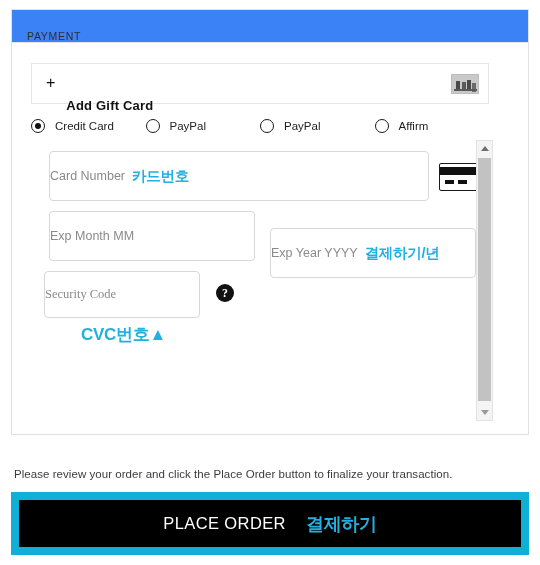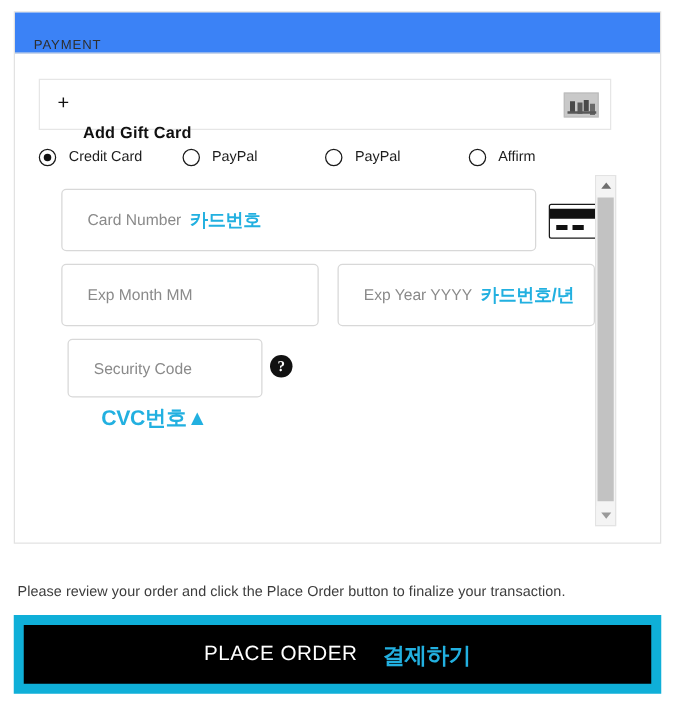--- a/index.html
+++ b/index.html
@@ -145,41 +145,41 @@
     width: 458px;
     height: 272px;
   }
   .field {
     position: absolute;
     border: 1px solid #d8d8d8;
     border-radius: 4px;
     background: #fff;
     display: flex;
     align-items: center;
-    padding: 0 20px;
+    padding: 0 0;
     white-space: nowrap;
     overflow: hidden;
   }
   .ph {
     font-size: 12.5px;
     color: #8a8a8a;
     font-weight: 400;
   }
   .kr {
     font-size: 14.5px;
     color: #22b0e0;
     font-weight: bold;
     margin-left: 7px;
     letter-spacing: -0.3px;
   }
 
   #f-cardnumber { left: 18px; top: 6px; width: 380px; height: 50px; }
   #f-expmonth   { left: 18px; top: 66px; width: 206px; height: 50px; }
-  #f-expyear    { left: 239px; top: 66px; width: 206px; height: 50px; }
-  #f-seccode    { left: 23px; top: 126px; width: 156px; height: 47px; }
+  #f-expyear    { left: 239px; top: 83px; width: 206px; height: 50px; }
+  #f-seccode    { left: 13px; top: 126px; width: 156px; height: 47px; font-family: Liberation Serif, serif; }
 
   
   .card-icon {
     position: absolute;
     left: 408px;
     top: 18px;
     width: 44px;
     height: 28px;
     border: 1.6px solid #1a1a1a;
     border-radius: 2px;
@@ -372,21 +372,21 @@
           <span class="d1"></span>
           <span class="d2"></span>
         </div>
 
         <div class="field" id="f-expmonth">
           <span class="ph">Exp Month MM</span>
         </div>
 
         <div class="field" id="f-expyear">
           <span class="ph">Exp Year YYYY</span>
-          <span class="kr">카드번호/년</span>
+          <span class="kr">결제하기/년</span>
         </div>
 
         <div class="field" id="f-seccode">
           <span class="ph">Security Code</span>
         </div>
 
         <div class="help-icon">?</div>
 
         <div class="cvc-note">CVC번호▲</div>
 

